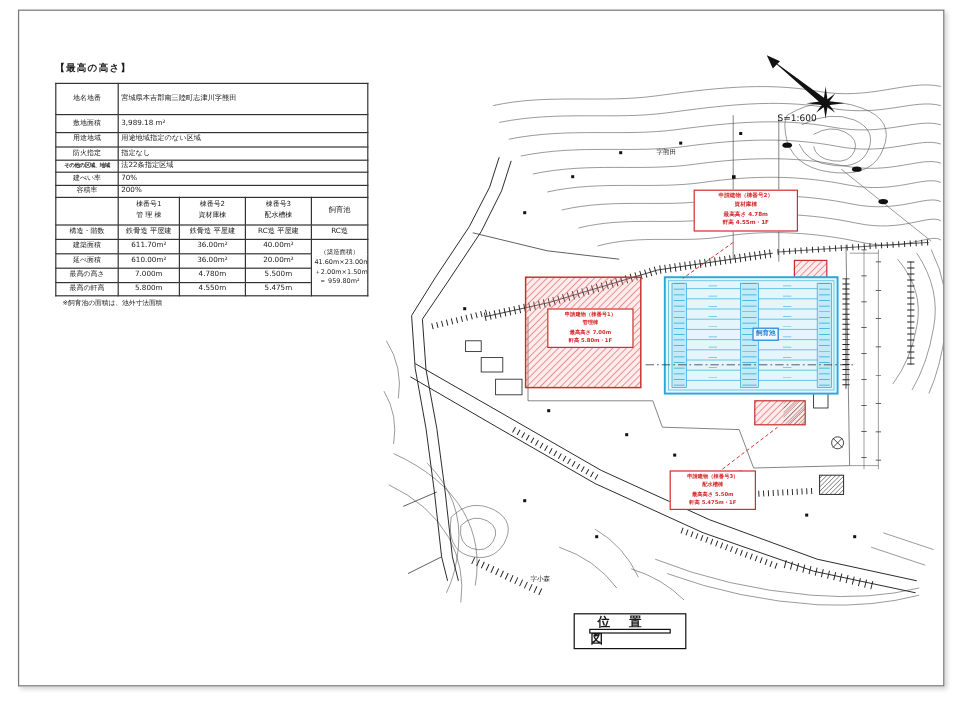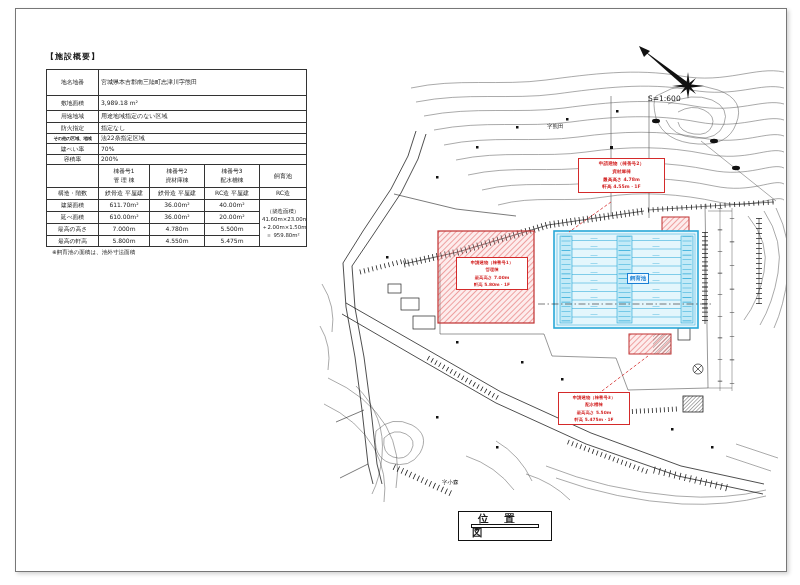--- a/index.html
+++ b/index.html
@@ -20,32 +20,32 @@
   .pondcell{font-size:5.4px;text-align:center;line-height:1.5;vertical-align:middle;}
   .ov-note{left:36px;top:240px;font-size:5.6px;}
   
   .redbox{position:absolute;background:#fff;border:0.9px solid #d42a2a;color:#d42a2a;
     text-align:center;font-size:4.7px;line-height:1.65;font-weight:bold;padding:1px 0;}
   .maplabel{position:absolute;font-size:5.5px;color:#222;}
   .pondtag{position:absolute;border:0.8px solid #1a7fd4;color:#1a7fd4;background:#eef8ff;
     font-size:5.4px;font-weight:bold;padding:0 2px;line-height:1.6;}
   .scale{left:632px;top:85px;font-size:7.5px;color:#111;}
   
-  .titlebox{left:442px;top:502px;width:94px;height:30px;border:1.6px solid #111;
+  .titlebox{left:462px;top:502px;width:94px;height:30px;border:1.6px solid #111;
     background:#fff;box-sizing:border-box;padding:12px;}
   .titlebox .inner{width:100%;height:100%;border:0.7px solid #111;box-sizing:border-box;
     display:flex;align-items:center;justify-content:center;font-size:10.5px;font-weight:bold;
     letter-spacing:6px;text-indent:6px;}
 </style>
 </head>
 <body>
 
 <div class="sheet">
 
-  <div class="abs ov-heading">【施設概要】</div>
+  <div class="abs ov-heading">【最高の高さ】</div>
 
   <table class="ov">
     <colgroup>
         <col style="width:52px">
         <col style="width:51px">
         <col style="width:55px">
         <col style="width:55px">
         <col style="width:47px">
       </colgroup>
     <tbody>

